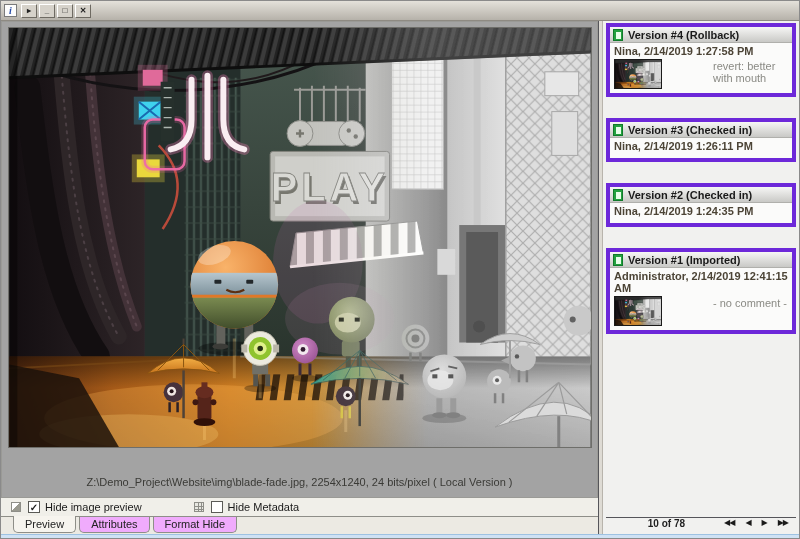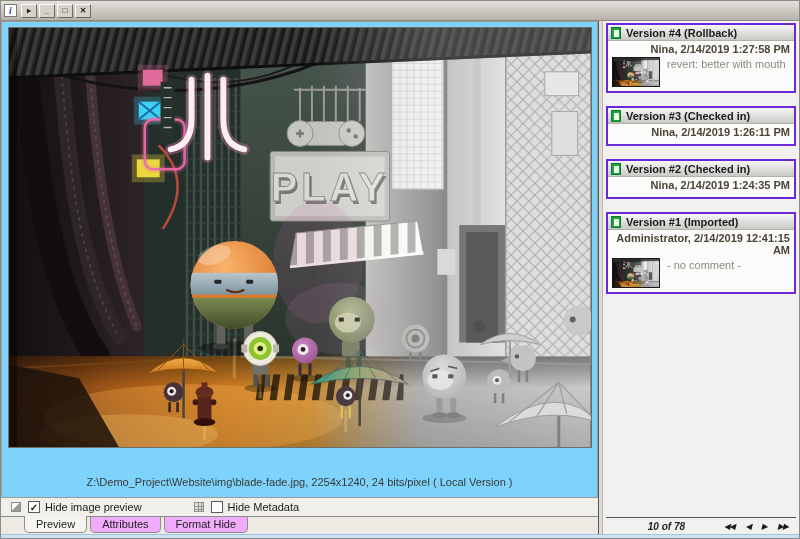--- a/index.html
+++ b/index.html
@@ -19,70 +19,70 @@
   .win-btn { width:16px; height:14px; background:#d6d2ca; border:1px solid;
              border-color:#ffffff #6e6a62 #6e6a62 #ffffff; font-size:8px; line-height:12px;
              text-align:center; color:#222; font-weight:bold; cursor:default; }
 
   
   .body { flex:1 1 auto; display:flex; min-height:0; }
 
   .left-panel { width:597px; flex:0 0 597px; display:flex; flex-direction:column;
                 background:#f2f1ec; min-height:0; }
   .preview-area { flex:1 1 auto; position:relative; border:1px solid #9a9a96;
-                  background:#7dd3fc; overflow:hidden; }
+                  background:#a3a3a3; overflow:hidden; }
   .preview-svg { display:block; margin:5px auto 0 auto; border:1px solid #6e6e6a; background:#555; }
   .caption { position:absolute; left:0; right:0; bottom:9px; text-align:center;
              color:#3a3a36; font-size:11px; }
 
   .controls-row { flex:0 0 18px; display:flex; align-items:center; padding-left:10px;
                   background:#f0efe9; }
   .mini-icon { width:10px; height:10px; border:1px solid #8e8e88; margin-right:7px; }
   .img-glyph { background:linear-gradient(135deg,#ffffff 45%,#9a9a90 45%); }
   .grid-glyph { background:
       linear-gradient(#8e8e88,#8e8e88) 0 3px/10px 1px no-repeat,
       linear-gradient(#8e8e88,#8e8e88) 0 6px/10px 1px no-repeat,
       linear-gradient(90deg,#8e8e88,#8e8e88) 3px 0/1px 10px no-repeat,
       linear-gradient(90deg,#8e8e88,#8e8e88) 6px 0/1px 10px no-repeat, #e8e8e2; }
   .checkbox { width:12px; height:12px; background:#fff; border:1px solid #5a5a56;
               font-size:10px; line-height:11px; text-align:center; font-weight:bold;
               color:#1a1a1a; margin-right:5px; }
   .chk-label { margin-right:52px; color:#1a1a1a;text-align:right; }
 
-  .tabbar { flex:0 0 18px; display:flex; align-items:flex-start; padding-left:23px;
+  .tabbar { flex:0 0 18px; display:flex; align-items:flex-start; padding-left:12px;
             background:#eceae3; border-top:1px solid #8e8e88; }
   .tab { padding:1px 11px 2px 11px; background:#f0abfc; border:1px solid #8e8e88; border-top:none;
          border-radius:0 0 5px 5px; margin-right:3px; color:#222; }
   .tab.active { background:#f6f4ee; margin-top:-1px; padding-top:2px; font-weight:normal; }
 
   
   .splitter { width:5px; flex:0 0 5px; background:#dedbd4; border-left:1px solid #55555a;
               border-right:1px solid #b8b4ac; }
 
   
   .right-panel { flex:1 1 auto; display:flex; flex-direction:column; background:#f1f1ef;
                  padding:2px 3px 0 3px; min-height:0; }
-  .vcard { border:2px solid #6d28d9; background:#fbfbfa; margin-bottom:13px;text-align:right; }
+  .vcard { border:4px solid #6d28d9; background:#fbfbfa; margin-bottom:21px; }
   .vhead { height:16px; display:flex; align-items:center; padding:0 3px;
            background:linear-gradient(#f6f6f5,#c9c9c6); border-bottom:1px solid #b0b0ac; }
   .vicon { width:10px; height:12px; background:#23a13f; border:1px solid #117a2a;
            margin-right:5px; position:relative; }
   .vicon::after { content:""; position:absolute; left:2px; top:2px; width:5px; height:7px;
                   background:#eaffe f0; background:#e8ffe8; }
   .vtitle { font-weight:bold; }
   .vbody { padding:2px 4px 4px 4px; }
   .vauthor { font-weight:bold; color:#4c4436; margin-bottom:2px; }
-  .vrow { display:flex; align-items:flex-start; }
+  .vrow { display:flex; align-items:flex-start;gap:44px; }
   .vthumb { flex:0 0 auto; border:1px solid #1a1a1a; margin-right:7px; }
   .vthumb svg { display:block; }
   .vcomment { color:#8a8a84; padding-top:1px; }
 
   .rp-spacer { flex:1 1 auto; }
-  .pagination { flex:0 0 17px; border-top:1px solid #55555a; display:flex; align-items:center;
-                justify-content:flex-end; background:#f1f1ef; padding-right:8px;font-style:italic; }
+  .pagination { flex:0 0 17px; border-top:1px solid #55555a; display:flex; align-items:flex-start;
+                justify-content:flex-end; background:#f1f1ef; padding-right:8px; }
   .page-label { font-weight:bold; color:#222; margin-right:28px; font-size:10px; }
   .nav-btn { font-size:8px; color:#1a1a1a; margin-left:11px; letter-spacing:-1px; cursor:default; }
 
   .bottom-strip { flex:0 0 4px; background:#cfe2f4; border-top:1px solid #9ec2e2; }
 </style>
 </head>
 <body>
 
 <div class="window">
 

